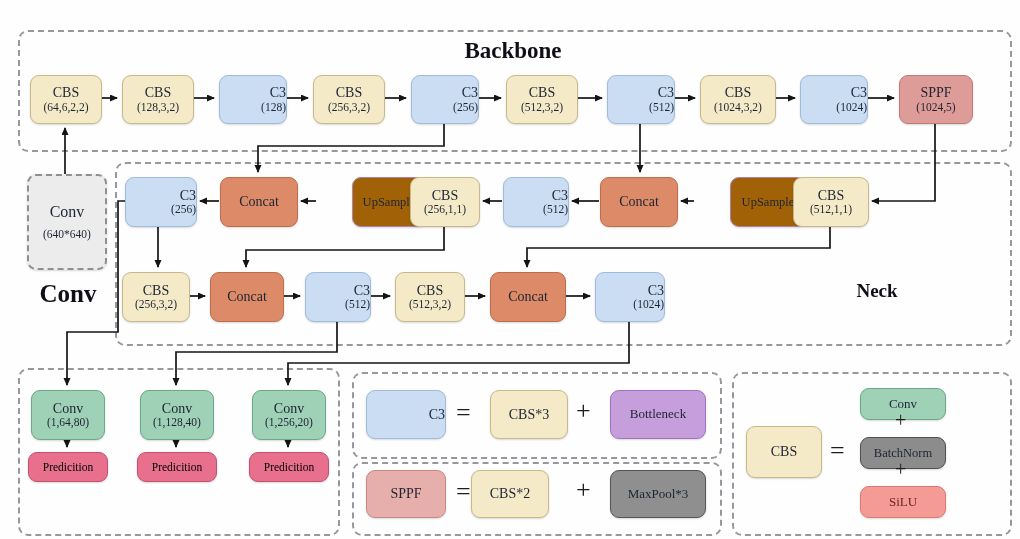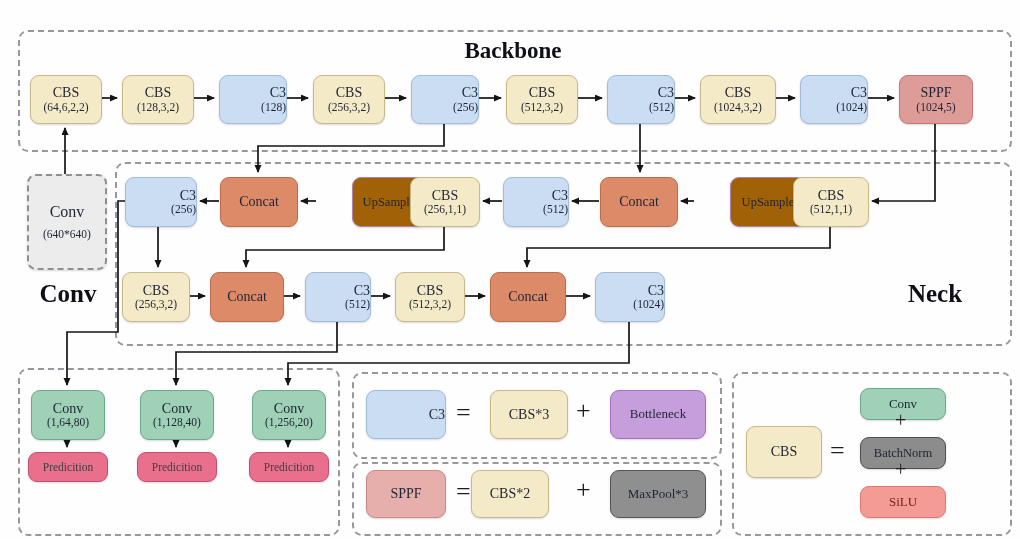--- a/index.html
+++ b/index.html
@@ -14,21 +14,21 @@
   .node .p{font-size:11.5px;}
   .cbs{background:#F5EAC8;border-color:#C8B98A;}
   .c3{background:#CADDF2;border-color:#9FBCDD;align-items:flex-end;}
   .sppf{background:#DE9C99;border-color:#C07B78;}
   .sppf2{background:#E7AFAB;border-color:#CC8884;}
   .concat{background:#DC8A68;border-color:#BE6D4B;}
   .up{background:#a16207;border-color:#AF81AB;margin-left:35px;}
   .imgnode{background:#ECECEC;border:2px dashed #8F8F8F;row-gap:7px;}
   .imgnode .l{font-size:16px;}
   .conv{background:#9ED1B6;border-color:#6CA98A;}
-  .pred{background:#E8708D;border-color:#C64E70;color:#404040;}
+  .pred{background:#E8708D;border-color:#C64E70;color:#000000;}
   .pred .l{font-size:11.5px;}
   .bott{background:#C69EDC;border-color:#A274C0;}
   .mx{background:#8F8F8F;border-color:#555555;}
   .bn{background:#8C8C8C;border-color:#505050;}
   .silu{background:#F49B96;border-color:#DB7A74;color:#6e241f;}
   .title{position:absolute;z-index:4;font-weight:bold;color:#0f0f18;text-align:center;}
   .sym{position:absolute;z-index:4;font-size:26px;color:#1c1c1c;}
 </style>
 </head>
 <body>
@@ -81,21 +81,21 @@
       <path d="M337,320 L337,352 L176,352 L176,385" marker-end="url(#ah)"></path>
       <path d="M629,320 L629,363 L288,363 L288,385" marker-end="url(#ah)"></path>
       <path d="M67,438 L67,447" marker-end="url(#ah)"></path>
       <path d="M176,438 L176,447" marker-end="url(#ah)"></path>
       <path d="M288,438 L288,447" marker-end="url(#ah)"></path>
     </g>
   </svg>
 
   <div class="title" style="left:413px;top:38px;width:200px;font-size:23px;">Backbone</div>
   <div class="title" style="left:14px;top:280px;width:108px;font-size:25px;">Conv</div>
-  <div class="title" style="left:870px;top:280px;width:130px;font-size:25px;">Neck</div>
+  <div class="title" style="left:812px;top:280px;width:130px;font-size:19px;">Neck</div>
 
   <div class="node imgnode" style="left:27px;top:174px;width:76px;height:92px;">
     <div class="l">Conv</div>
     <div class="p">(640*640)</div>
   </div>
 
   <div class="node cbs" style="left:30px;top:75px;width:70px;height:47px;">
     <div class="l">CBS</div>
     <div class="p">(64,6,2,2)</div>
   </div>

